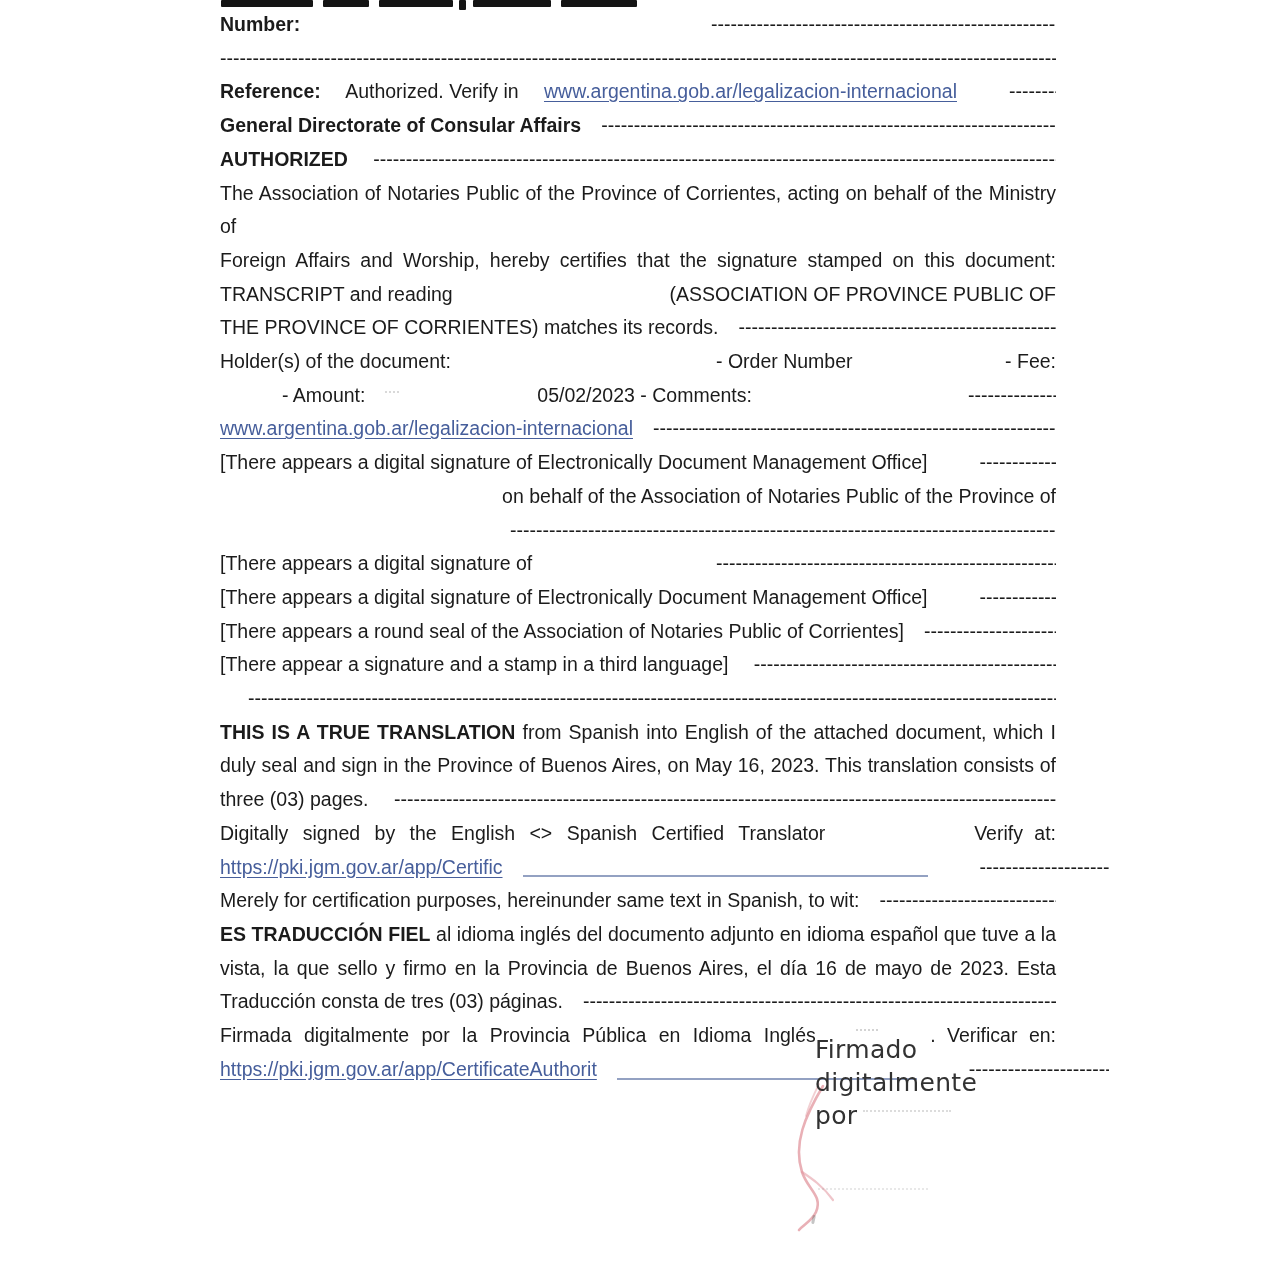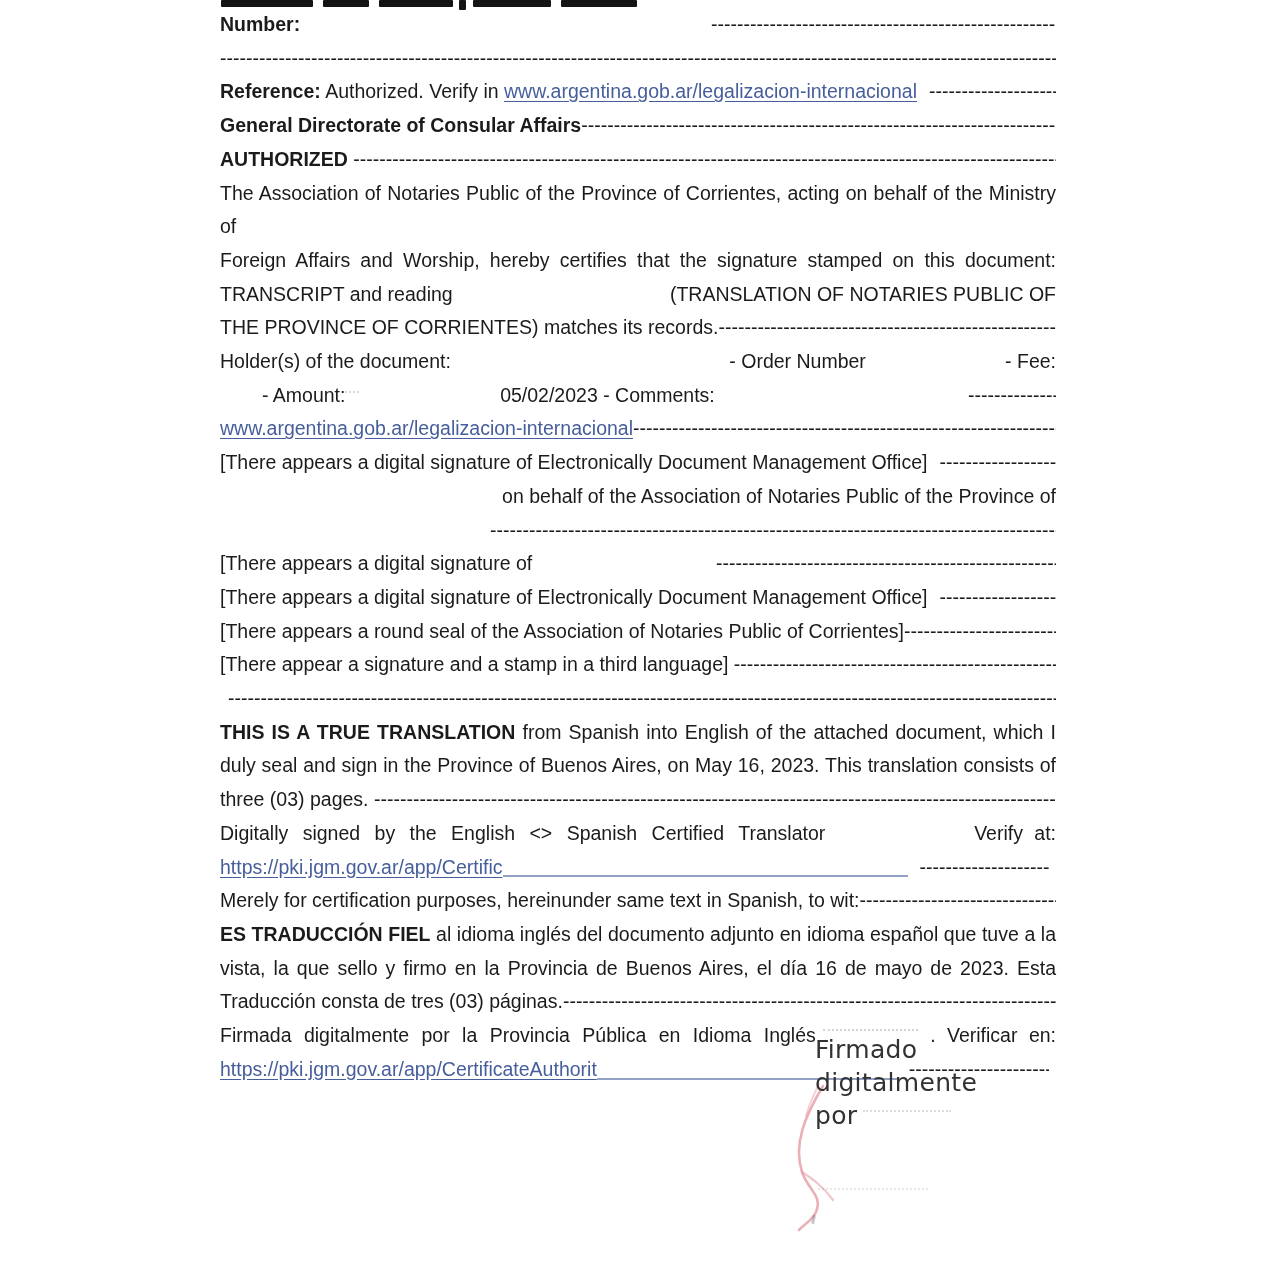--- a/index.html
+++ b/index.html
@@ -4,21 +4,21 @@
 <style>
   html,body{margin:0;padding:0;}
   body{
     width:1275px;height:1275px;background:#ffffff;position:relative;
     font-family:"Liberation Sans",sans-serif;color:#1b1b1b;overflow:hidden;
   }
   .doc{
     position:absolute;left:220px;top:8px;width:836px;
     font-size:19.5px;line-height:33.7px;
   }
-  .line{display:flex;align-items:flex-start;white-space:pre;min-width:0;}
+  .line{display:flex;align-items:flex-start;white-space:pre;min-width:0;gap:20px;}
   .just{text-align:justify;text-align-last:justify;white-space:normal;}
   .b{font-weight:bold;}
   .i{}
   .fill{flex:1 1 0;overflow:hidden;white-space:nowrap;min-width:0;}
   .gap1{flex:1 1 0;} .gap18{flex:1.8 1 0;} .gap2{flex:2 1 0;}
   .w345{flex:0 0 345px;overflow:hidden;white-space:nowrap;}
   .w340{flex:0 0 340px;overflow:hidden;white-space:nowrap;}
   .w130{flex:0 0 130px;overflow:hidden;white-space:nowrap;}
   .w140{flex:0 0 140px;overflow:hidden;white-space:nowrap;}
   .w88{flex:0 0 88px;overflow:hidden;white-space:nowrap;}
@@ -91,21 +91,21 @@
     <span class="b">AUTHORIZED </span>
     <span class="fill">--------------------------------------------------------------------------------------------------------------------------------------------------------------------------------------------------------------------------------</span>
   </div>
 
   <div class="just">The Association of Notaries Public of the Province of Corrientes, acting on behalf of the Ministry of</div>
   <div class="just">Foreign Affairs and Worship, hereby certifies that the signature stamped on this document:</div>
 
   <div class="line">
     <span>TRANSCRIPT and reading</span>
     <span class="gap1"></span>
-    <span>(TRANSLATION OF NOTARIES PUBLIC OF</span>
+    <span>(ASSOCIATION OF PROVINCE PUBLIC OF</span>
   </div>
 
   <div class="line">
     <span>THE PROVINCE OF CORRIENTES) matches its records.</span>
     <span class="fill">--------------------------------------------------------------------------------------------------------------------------------------------------------------------------------------------------------------------------------</span>
   </div>
 
   <div class="line">
     <span>Holder(s) of the document:</span>
     <span class="gap2"></span>

